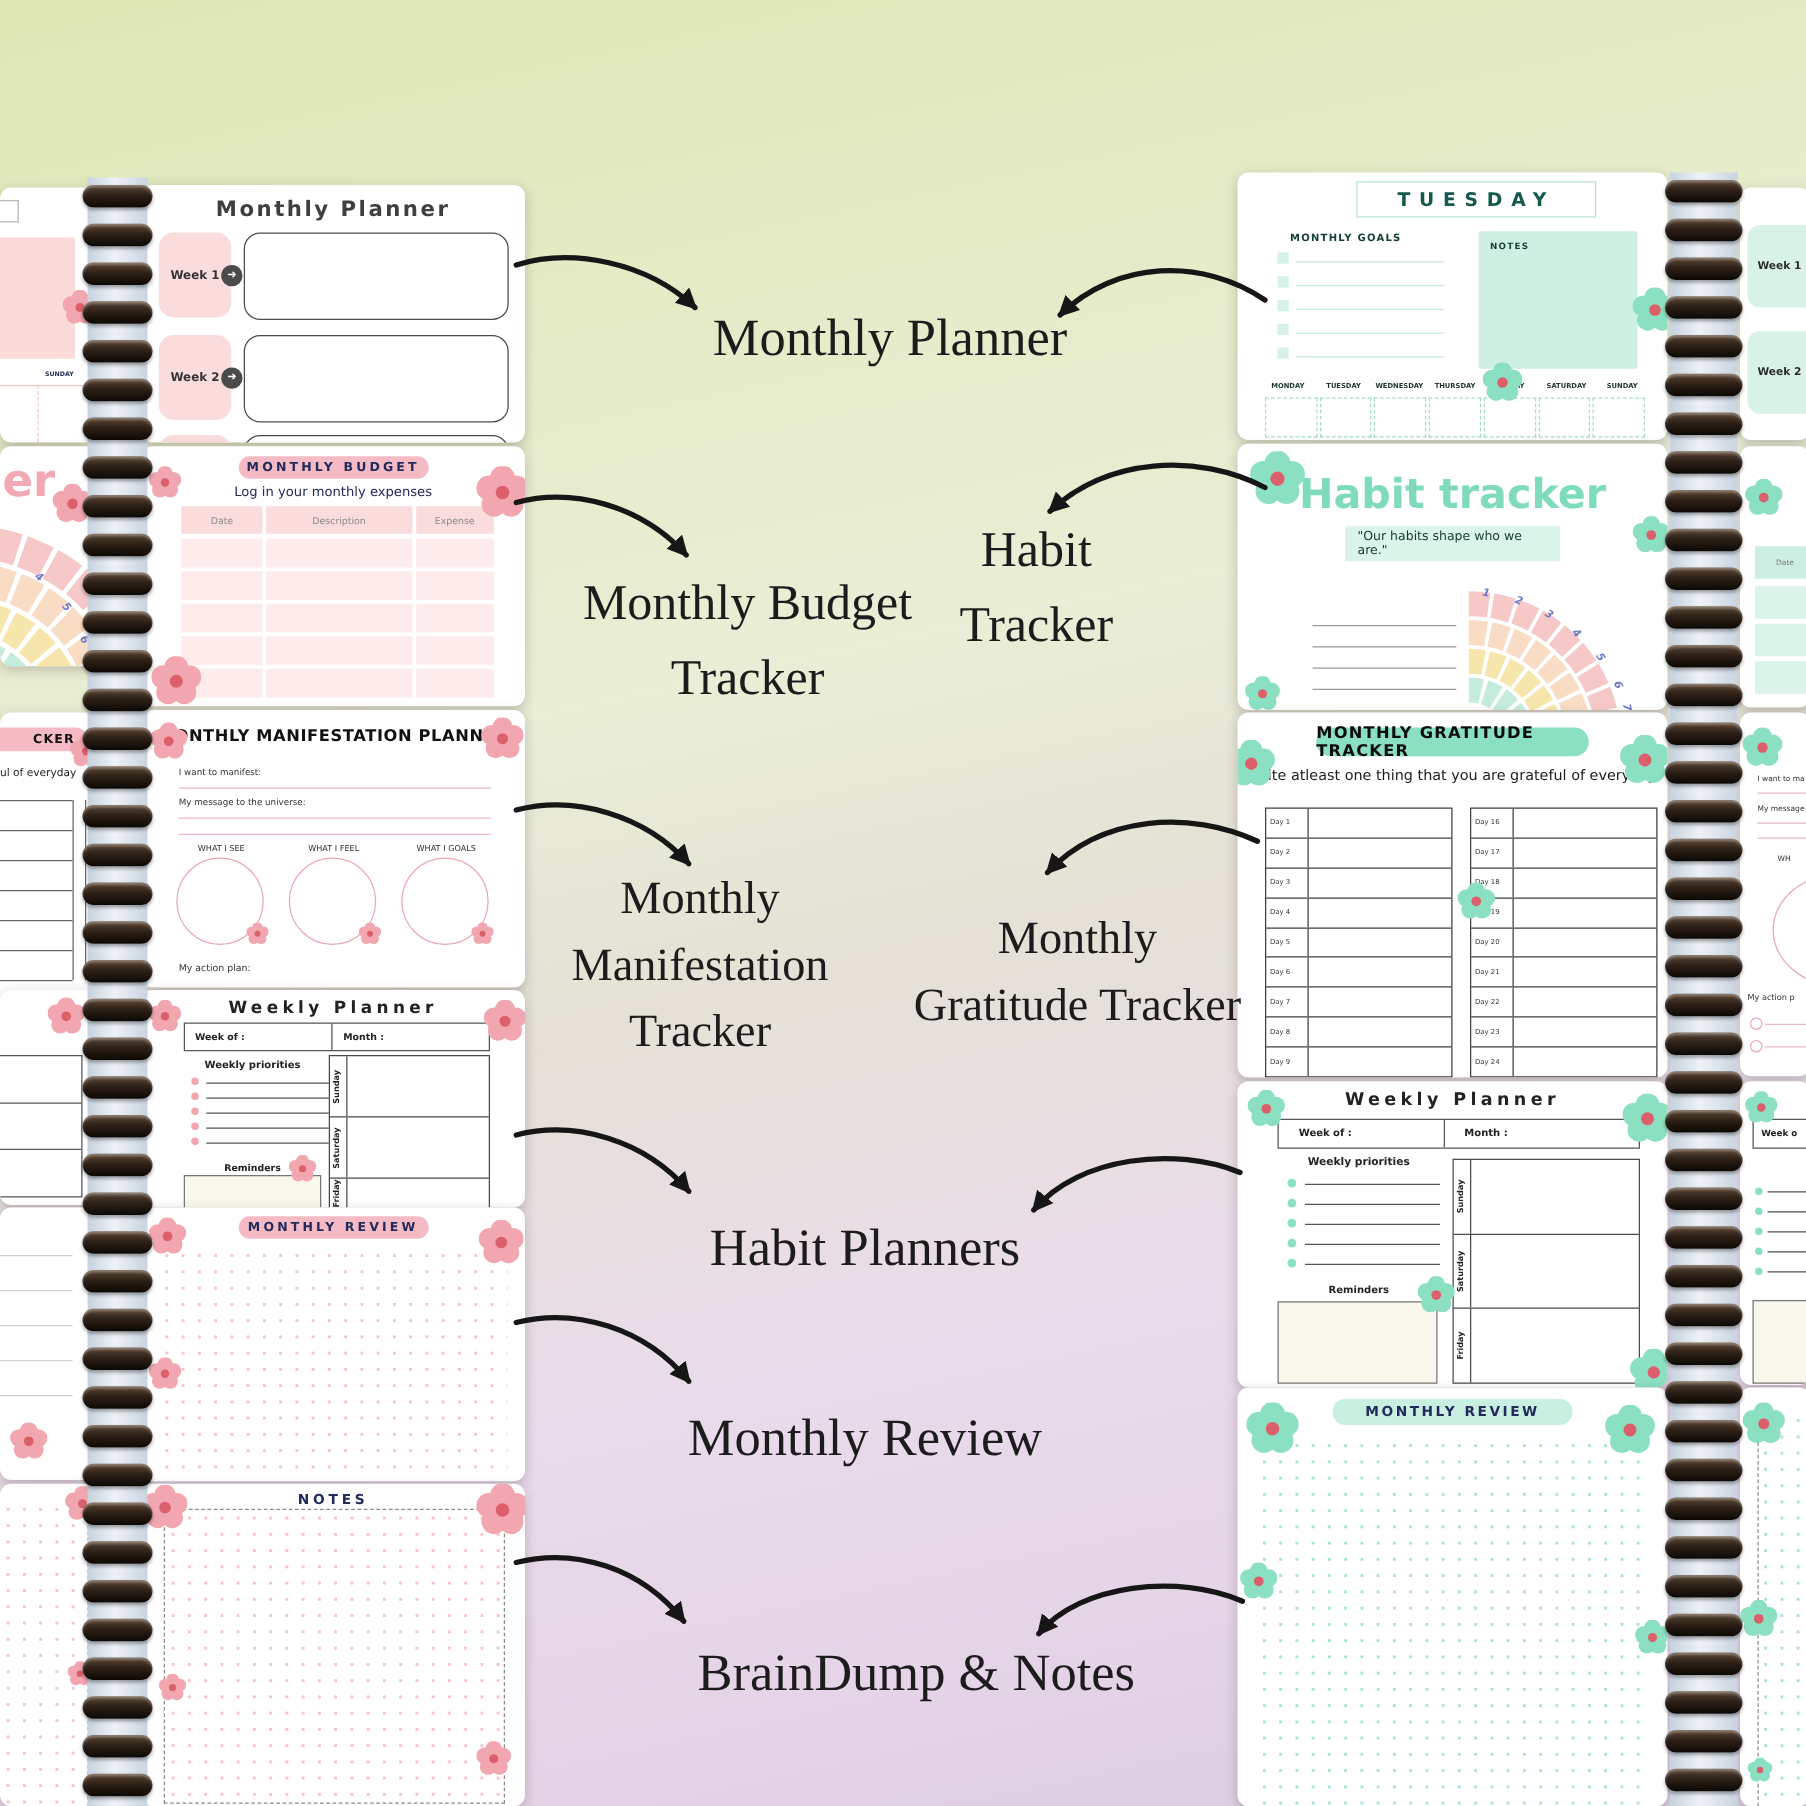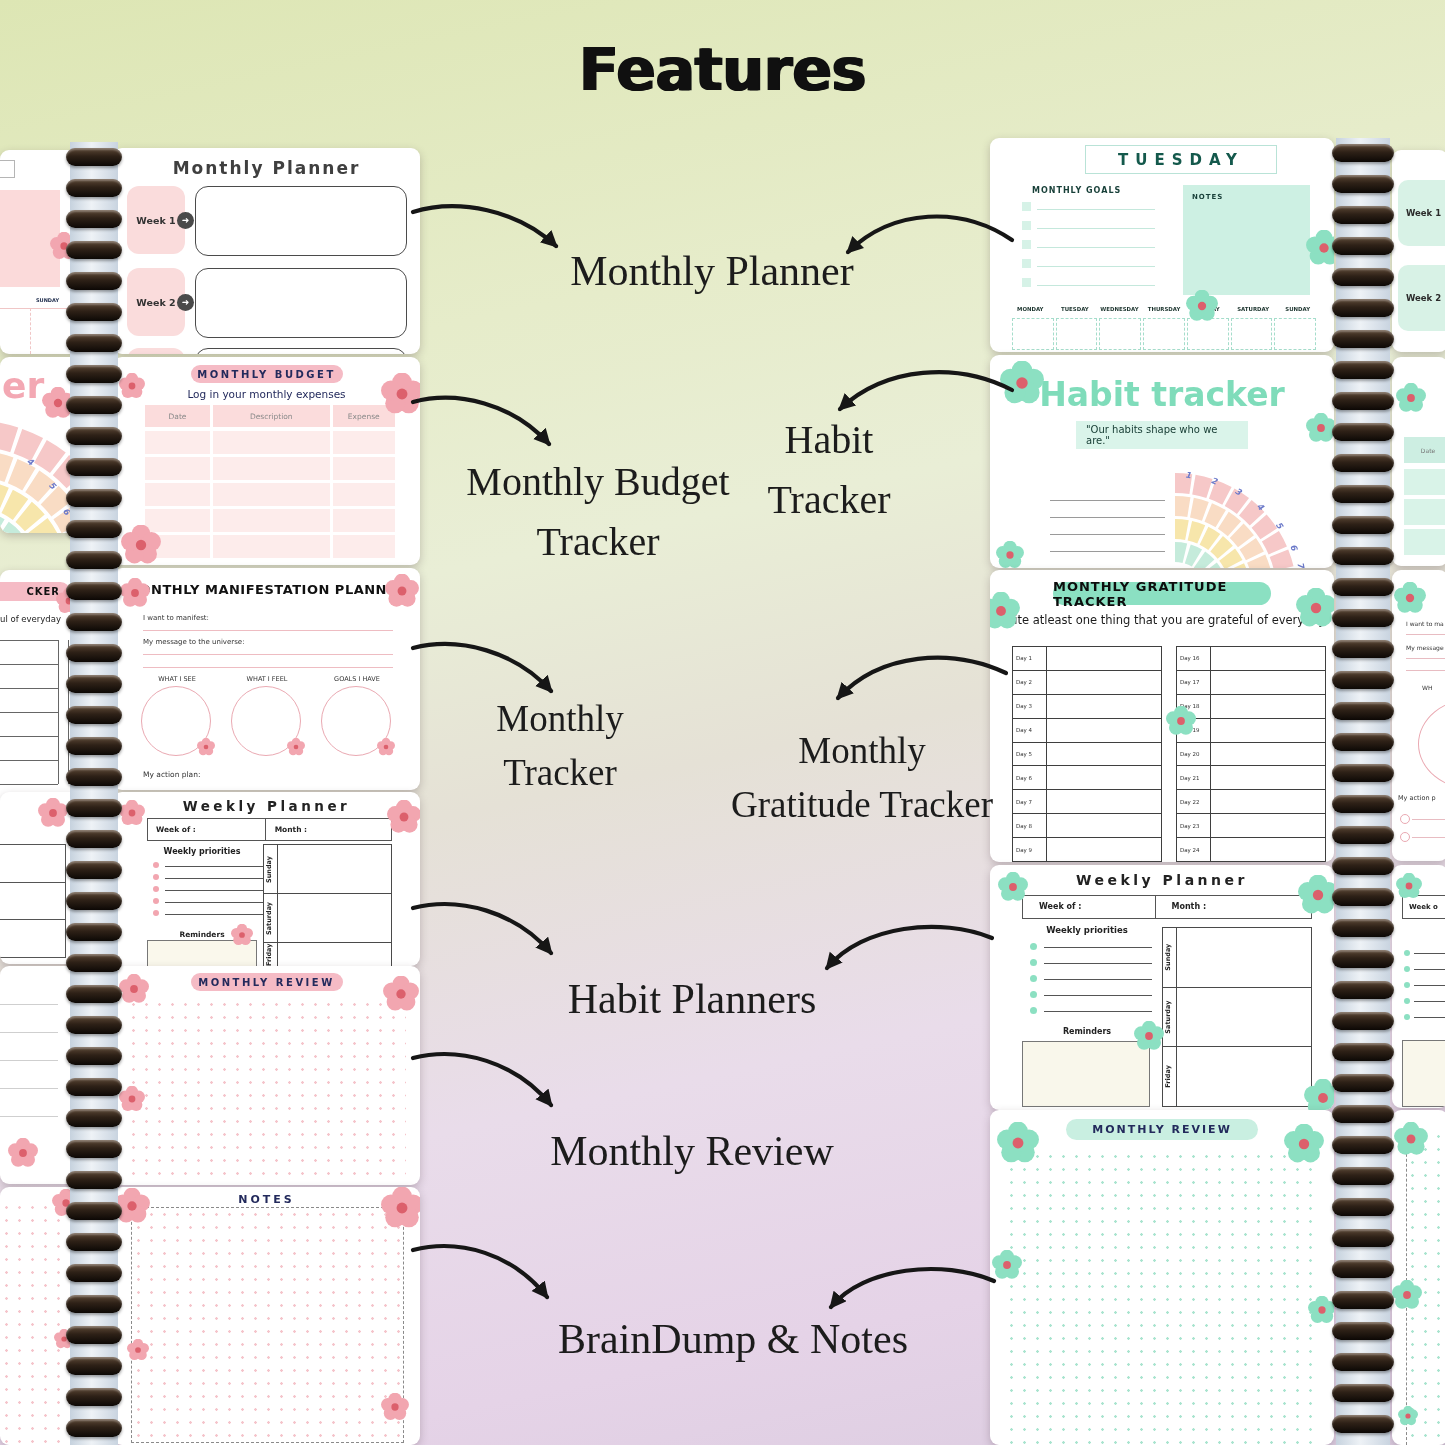--- a/index.html
+++ b/index.html
@@ -51,21 +51,20 @@
   .febdays{position:absolute;display:flex;}
   .febdays span{flex:1;text-align:center;font-size:5.4px;font-weight:bold;color:#1d352f;}
   .arrows{position:absolute;left:0;top:0;z-index:44;pointer-events:none;}
   .arcnum{position:absolute;font-size:8.5px;font-weight:bold;font-style:italic;color:#6b79c9;z-index:4;}
 </style>
 </head>
 <body>
 
 <div class="canvas">
 
-  <div class="title">Features</div>
 
   <div class="page" style="left:0;top:150px;width:95px;height:204px;z-index:5">
     <div class="abs" style="left:0;top:10px;width:14px;height:16px;border:1px solid #b5b5b5;border-left:none"></div>
     <div class="abs" style="left:0;top:40px;width:60px;height:97px;background:#fbdada"></div>
     <i class="flower pink" style="left:50px;top:82px;width:28px;height:28px">
         <svg viewBox="0 0 40 40">
           <circle cx="20.00" cy="9.00" r="9.5" fill="currentColor"></circle>
           <circle cx="30.46" cy="16.60" r="9.5" fill="currentColor"></circle>
           <circle cx="26.47" cy="28.90" r="9.5" fill="currentColor"></circle>
           <circle cx="13.53" cy="28.90" r="9.5" fill="currentColor"></circle>
@@ -292,21 +291,21 @@
         </svg>
       </i>
     <div class="hw" style="left:0;right:0;top:14px;text-align:center;font-size:13px;letter-spacing:.5px;color:#111">MONTHLY MANIFESTATION PLANNER</div>
     <span class="abs" style="left:30px;top:46px;font-size:7px;color:#333">I want to manifest:</span>
     <div class="line" style="left:30px;top:62px;width:250px;border-color:#eebcc2"></div>
     <span class="abs" style="left:30px;top:70px;font-size:7px;color:#333">My message to the universe:</span>
     <div class="line" style="left:30px;top:86px;width:250px;border-color:#eebcc2"></div>
     <div class="line" style="left:30px;top:99px;width:250px;border-color:#eebcc2"></div>
     <span class="abs" style="left:22px;top:107px;width:84px;text-align:center;font-size:6.5px;color:#333">WHAT I SEE</span>
     <span class="abs" style="left:112px;top:107px;width:84px;text-align:center;font-size:6.5px;color:#333">WHAT I FEEL</span>
-    <span class="abs" style="left:202px;top:107px;width:84px;text-align:center;font-size:6.5px;color:#333">GOALS I HAVE</span>
+    <span class="abs" style="left:202px;top:107px;width:84px;text-align:center;font-size:6.5px;color:#333">WHAT I GOALS</span>
     <div class="abs" style="left:28px;top:118px;width:68px;height:68px;border:1.2px solid #eaa9b2;border-radius:50%"></div>
     <div class="abs" style="left:118px;top:118px;width:68px;height:68px;border:1.2px solid #eaa9b2;border-radius:50%"></div>
     <div class="abs" style="left:208px;top:118px;width:68px;height:68px;border:1.2px solid #eaa9b2;border-radius:50%"></div>
     <i class="flower pink" style="left:84px;top:170px;width:18px;height:18px">
         <svg viewBox="0 0 40 40">
           <circle cx="20.00" cy="9.00" r="9.5" fill="currentColor"></circle>
           <circle cx="30.46" cy="16.60" r="9.5" fill="currentColor"></circle>
           <circle cx="26.47" cy="28.90" r="9.5" fill="currentColor"></circle>
           <circle cx="13.53" cy="28.90" r="9.5" fill="currentColor"></circle>
           <circle cx="9.54" cy="16.60" r="9.5" fill="currentColor"></circle>
@@ -1021,20 +1020,21 @@
   <div class="serif-label" style="left:598px;top:452px;font-size:40px">
     <span>Monthly Budget</span>
     <span>Tracker</span>
   </div>
   <div class="serif-label" style="left:829px;top:410px;font-size:40px">
     <span>Habit</span>
     <span>Tracker</span>
   </div>
   <div class="serif-label" style="left:560px;top:692px;font-size:37px;line-height:1.45">
     <span>Monthly</span>
+    <span>Manifestation</span>
     <span>Tracker</span>
   </div>
   <div class="serif-label" style="left:862px;top:724px;font-size:37px;line-height:1.45">
     <span>Monthly</span>
     <span>Gratitude Tracker</span>
   </div>
   <div class="serif-label" style="left:692px;top:968px;font-size:42px">
     <span>Habit Planners</span>
   </div>
   <div class="serif-label" style="left:692px;top:1120px;font-size:42px">

